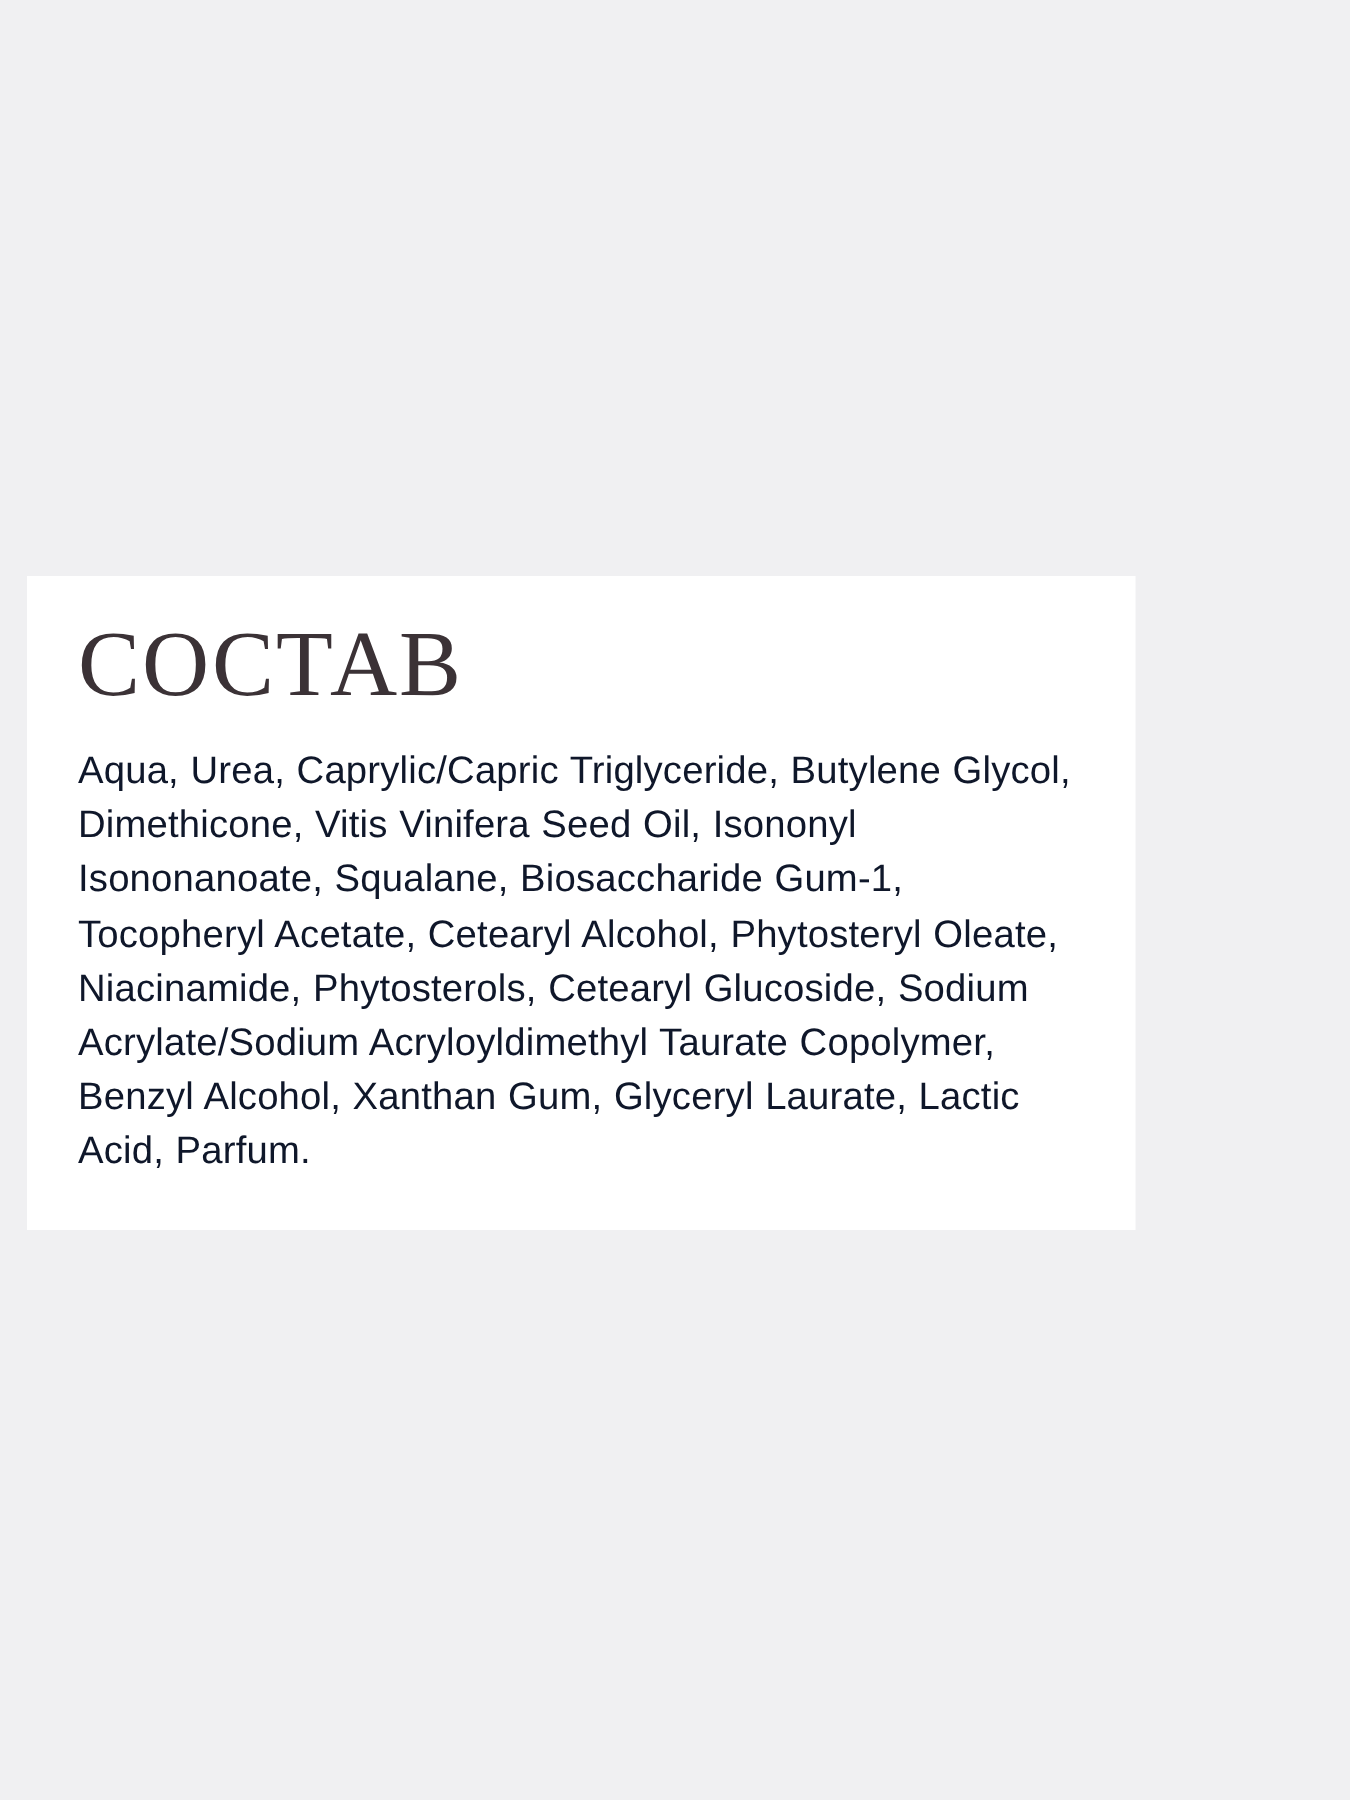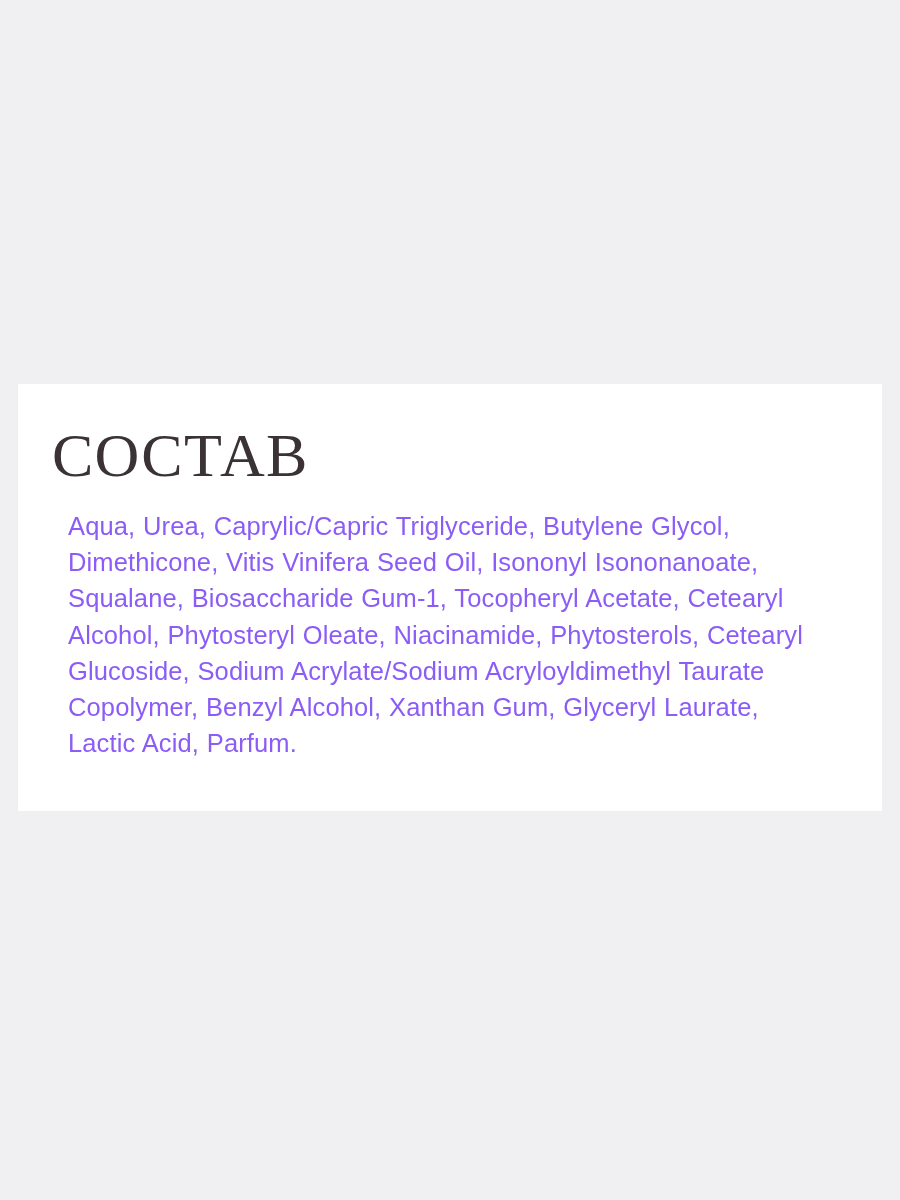--- a/index.html
+++ b/index.html
@@ -16,40 +16,40 @@
   .page {
     position: relative;
     width: 900px;
     height: 1200px;
     background: #f0f0f2;
   }
   .card {
     position: absolute;
     left: 18px;
     top: 384px;
-    width: 864px;
+    width: 739px;
     background: #ffffff;
     box-sizing: border-box;
-    padding: 40px 34px 34px 34px;
+    padding: 28px 34px 34px 34px;
   }
   .heading {
     font-family: "Liberation Serif", serif;
     font-size: 62px;
     line-height: 1.0;
     letter-spacing: 0.02em;
     color: #3b3236;
     margin: 0 0 22px 0;
     font-weight: 400;
   }
   .ingredients {
     font-family: "Liberation Sans", sans-serif;
     font-size: 25.5px;
     line-height: 1.42;
-    color: #8b5cf6;
-    margin: 16px;
+    color: #0f172a;
+    margin: 0;
     letter-spacing: 0.005em;
     word-spacing: 0.02em;
   }
 </style>
 </head>
 <body>
 
 <div class="page">
   <div class="card">
     <h1 class="heading">СОСТАВ</h1>

